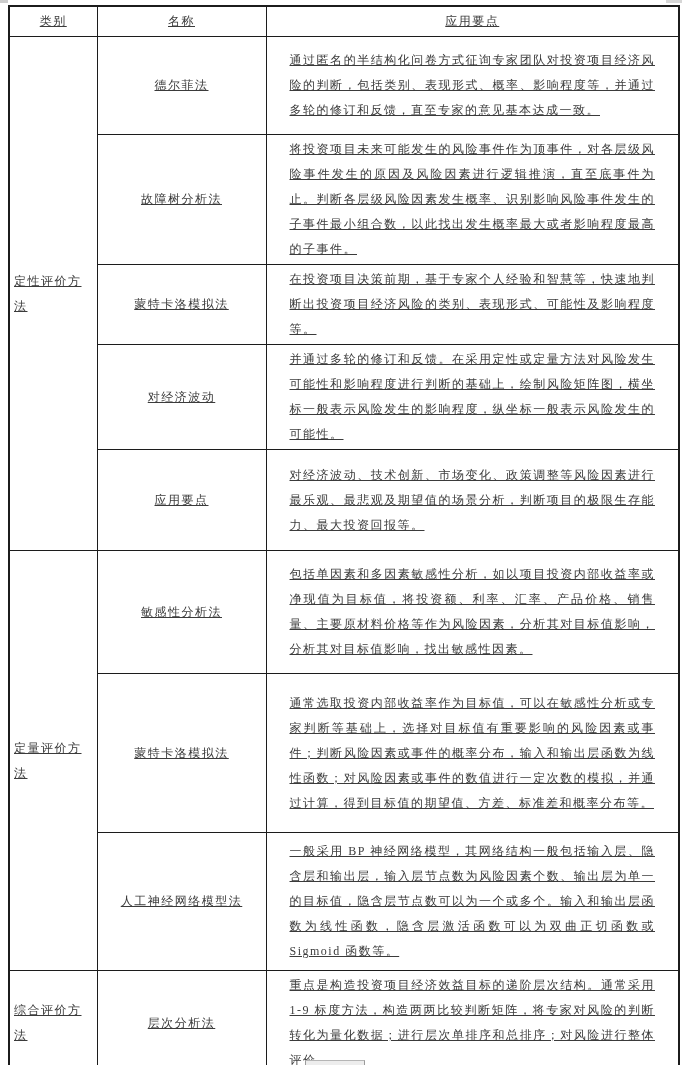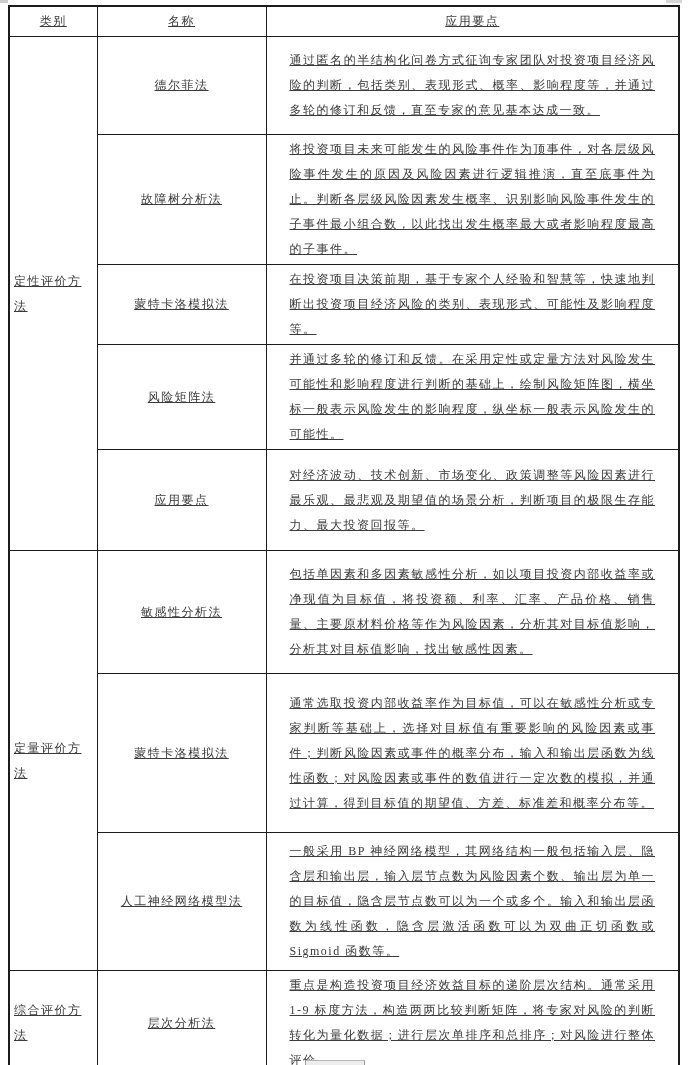--- a/index.html
+++ b/index.html
@@ -116,21 +116,21 @@
     </tr>
     <tr class="rh-2">
       <td class="name-cell">故障树分析法</td>
       <td class="points-cell">将投资项目未来可能发生的风险事件作为顶事件，对各层级风险事件发生的原因及风险因素进行逻辑推演，直至底事件为止。判断各层级风险因素发生概率、识别影响风险事件发生的子事件最小组合数，以此找出发生概率最大或者影响程度最高的子事件。</td>
     </tr>
     <tr class="rh-3">
       <td class="name-cell">蒙特卡洛模拟法</td>
       <td class="points-cell">在投资项目决策前期，基于专家个人经验和智慧等，快速地判断出投资项目经济风险的类别、表现形式、可能性及影响程度等。</td>
     </tr>
     <tr class="rh-4">
-      <td class="name-cell">风险矩阵法</td>
+      <td class="name-cell">对经济波动</td>
       <td class="points-cell">并通过多轮的修订和反馈。在采用定性或定量方法对风险发生可能性和影响程度进行判断的基础上，绘制风险矩阵图，横坐标一般表示风险发生的影响程度，纵坐标一般表示风险发生的可能性。</td>
     </tr>
     <tr class="rh-5">
       <td class="name-cell">应用要点</td>
       <td class="points-cell">对经济波动、技术创新、市场变化、政策调整等风险因素进行最乐观、最悲观及期望值的场景分析，判断项目的极限生存能力、最大投资回报等。</td>
     </tr>
     <tr class="rh-6">
       <td class="cat-cell" rowspan="3">定量评价方法</td>
       <td class="name-cell">敏感性分析法</td>
       <td class="points-cell">包括单因素和多因素敏感性分析，如以项目投资内部收益率或净现值为目标值，将投资额、利率、汇率、产品价格、销售量、主要原材料价格等作为风险因素，分析其对目标值影响，分析其对目标值影响，找出敏感性因素。</td>

